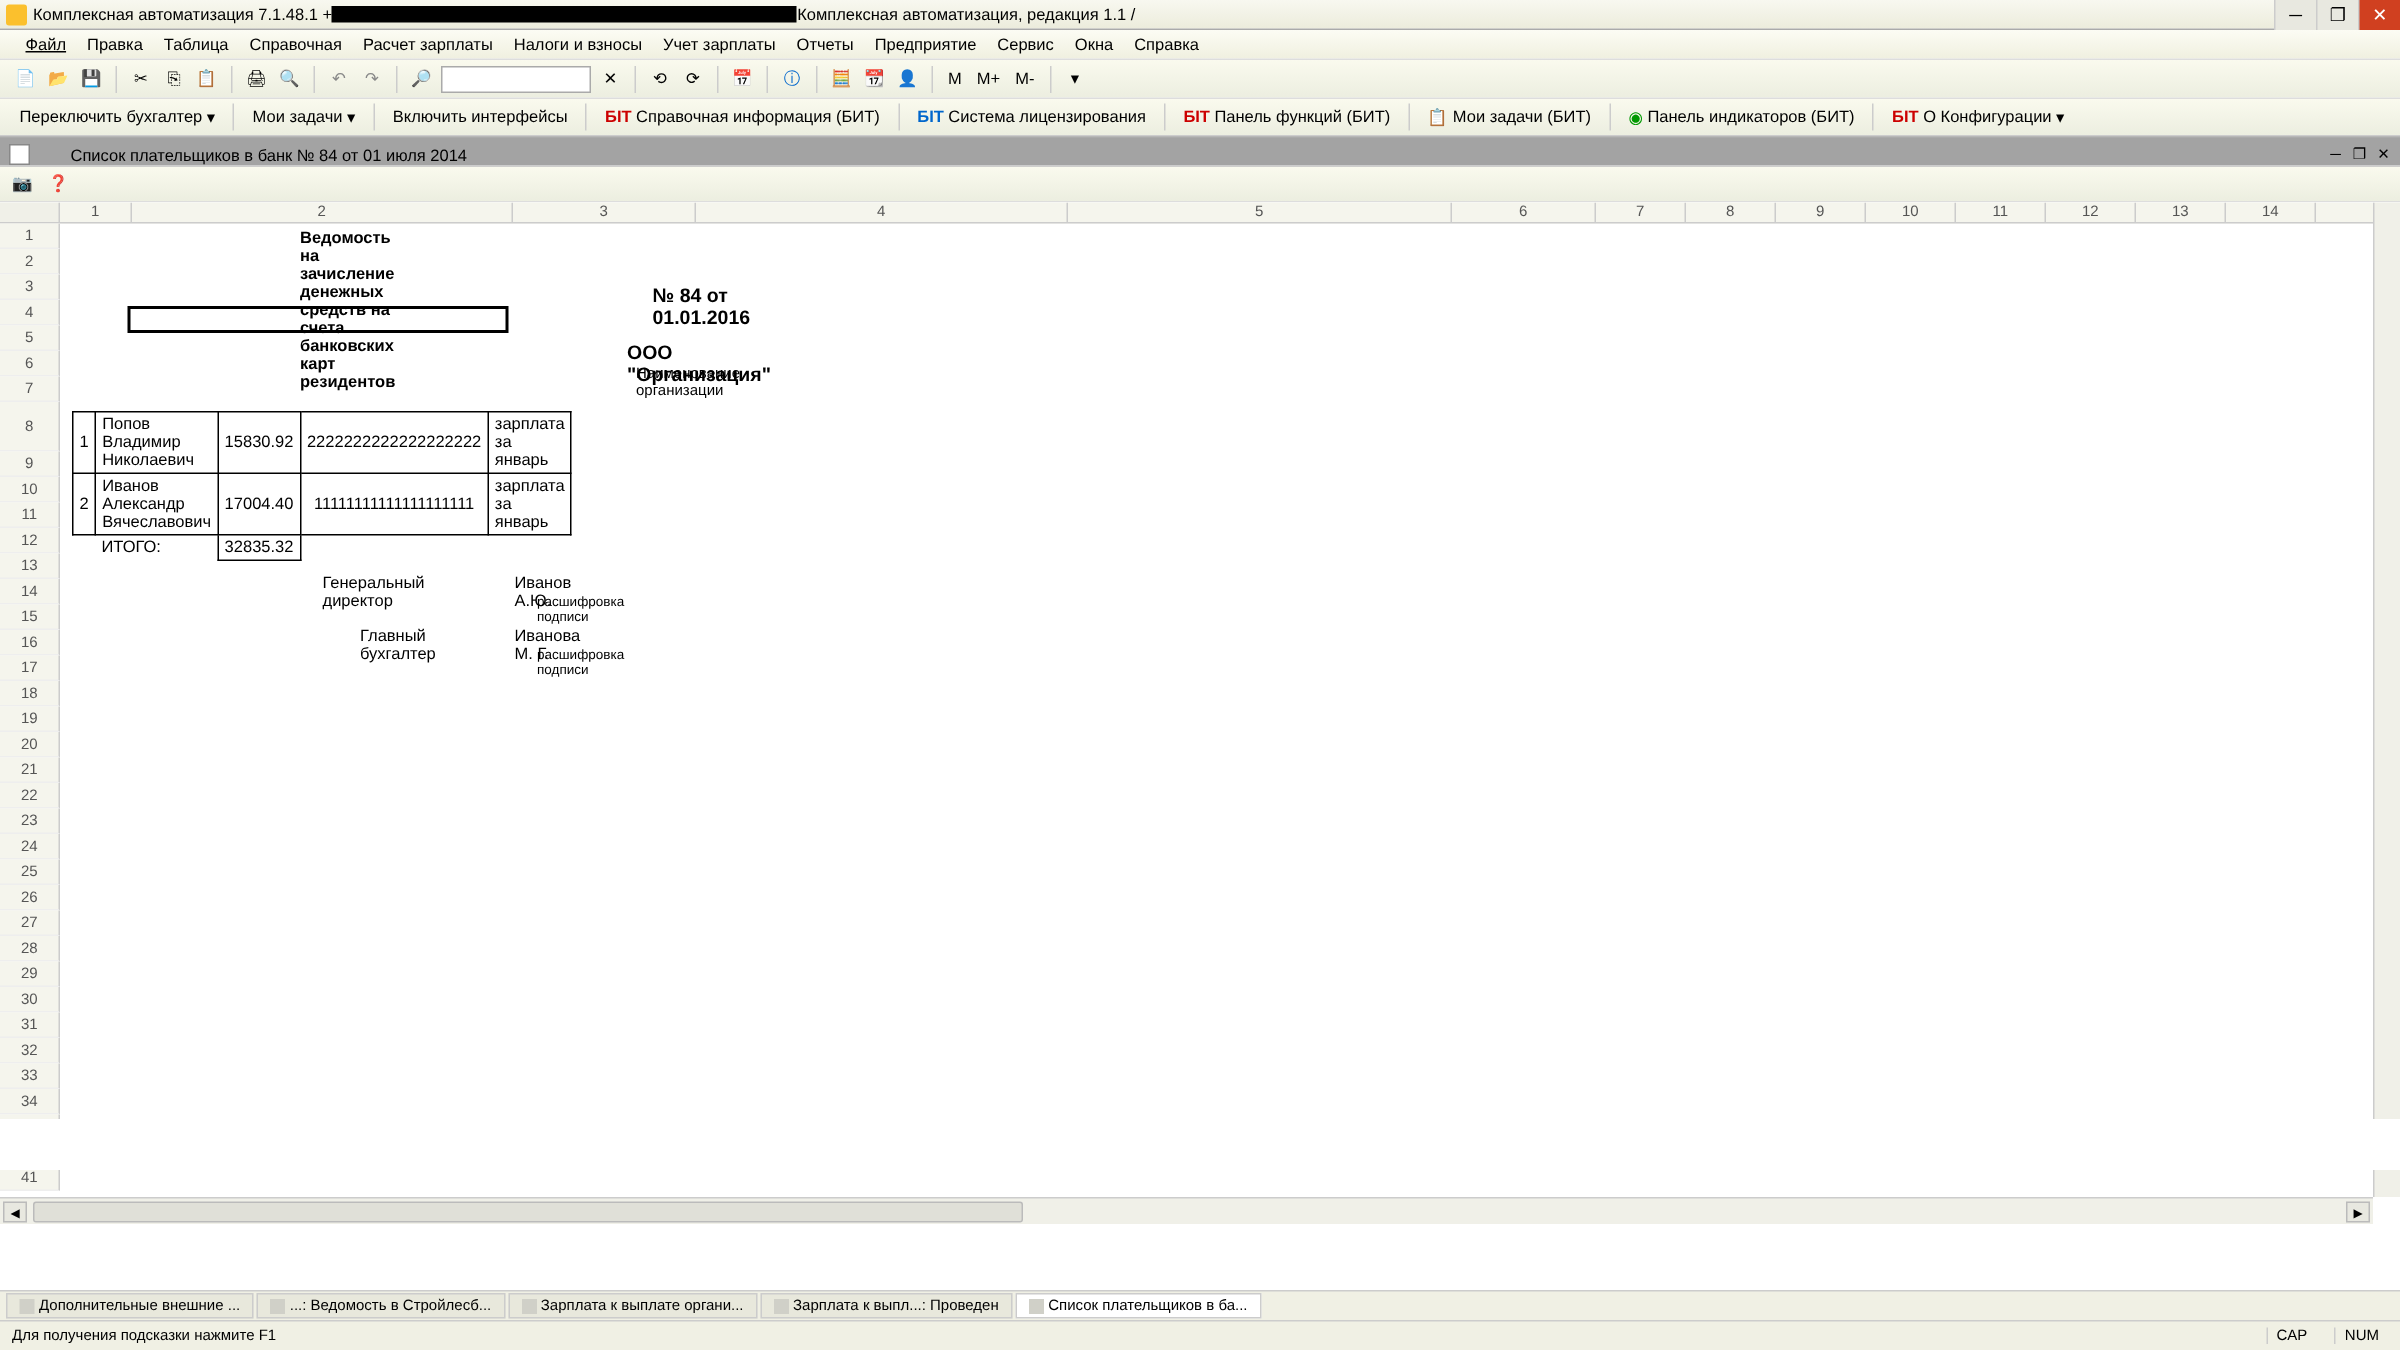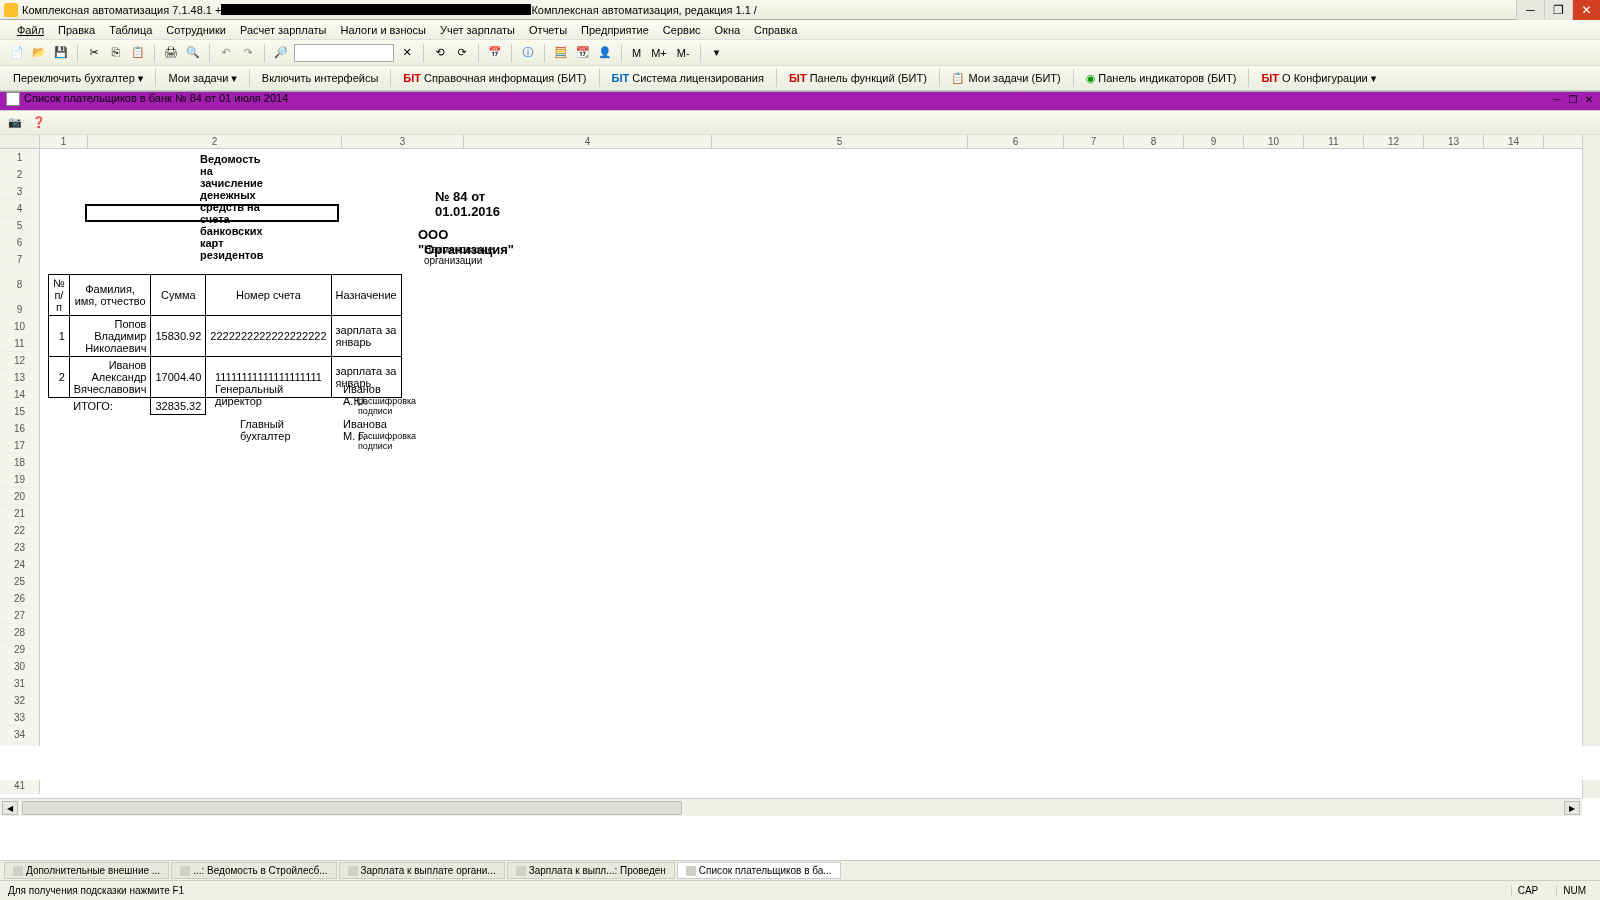--- a/index.html
+++ b/index.html
@@ -24,21 +24,21 @@
 .tb-ico { width: 18px; height: 18px; display: inline-flex; align-items: center; justify-content: center; font-size: 11px; cursor: pointer; border-radius: 2px; }
 .tb-sep { width: 1px; height: 18px; background: #ccc; margin: 0 3px; }
 .tb-combo { width: 100px; height: 18px; border: 1px solid #aaa; background: #fff; font-size: 10px; padding: 0 2px; }
 .tb-txt { font-size: 11px; padding: 0 3px; cursor: pointer; }
 
 
 .toolbar2 { height: 25px; background: linear-gradient(#fafaee, #eceee0); display: flex; align-items: center; padding: 0 6px; gap: 2px; border-bottom: 1px solid #ccc; }
 .tb2-btn { padding: 3px 7px; cursor: pointer; font-size: 11px; display: flex; align-items: center; gap: 3px; border-radius: 2px; }
 
 
-.doc-hdr { height: 20px; background: #a21caf; border-top: 1px solid #aaa; border-bottom: 1px solid #ccc; display: flex; align-items: flex-start; padding: 0 6px; position: relative; }
+.doc-hdr { height: 20px; background: #a3a3a3; border-top: 1px solid #aaa; border-bottom: 1px solid #ccc; display: flex; align-items: flex-end; padding: 0 6px; position: relative; gap: 23px; }
 .doc-hdr .dico { width: 14px; height: 14px; background: #fff; border: 1px solid #888; margin-right: 4px; }
 .doc-hdr-btns { position: absolute; right: 4px; display: flex; gap: 2px; }
 .doc-hdr-btns span { width: 14px; height: 14px; display: inline-flex; align-items: center; justify-content: center; font-size: 10px; cursor: pointer; }
 
 
 .subtb { height: 24px; background: linear-gradient(#fafaee, #eceee0); display: flex; align-items: center; padding: 0 6px; gap: 6px; border-bottom: 1px solid #ddd; }
 .sub-ico { width: 18px; height: 18px; display: inline-flex; align-items: center; justify-content: center; cursor: pointer; }
 
 
 .sheet-wrap { position: absolute; top: 135px; left: 0; right: 0; bottom: 84px; overflow: hidden; background: #fff; }
@@ -55,21 +55,21 @@
 .rpt-subtitle { position: absolute; left: 395px; top: 40px; font-weight: bold; font-size: 13px; }
 .blackbox { position: absolute; left: 45px; top: 55px; width: 254px; height: 18px; border: 2px solid #000; }
 .rpt-org { position: absolute; left: 378px; top: 78px; font-weight: bold; font-size: 13px; }
 .rpt-orglabel { position: absolute; left: 384px; top: 95px; font-size: 10px; }
 
 
 .dtable { position: absolute; left: 8px; top: 125px; border-collapse: collapse; }
 .dtable th, .dtable td { border: 1px solid #000; font-size: 11px; padding: 2px 4px; vertical-align: middle; }
 .dtable th { font-weight: normal; text-align: center; height: 32px; }
 .c-num { width: 36px; text-align: right; }
-.c-fio { width: 254px; text-align: right; }
+.c-fio { width: 254px; text-align: left; }
 .c-sum { width: 122px; text-align: center; }
 .c-acc { width: 230px; text-align: center; }
 .c-purp { width: 236px; text-align: left; font-size: 9px; }
 .dtable td { height: 17px; }
 .total-row td { border-top: 1px solid #000; }
 .total-lbl { text-align: left; border-left: none !important; border-bottom: none !important; }
 .noborder { border: none !important; }
 
 
 .sig1-lbl { position: absolute; left: 175px; top: 234px; font-size: 11px; }
@@ -116,21 +116,21 @@
     <div class="winbtn">─</div>
     <div class="winbtn">❐</div>
     <div class="winbtn close">✕</div>
   </div>
 </div>
 
 <div class="menubar">
   <span><u>Файл</u></span>
   <span>Правка</span>
   <span>Таблица</span>
-  <span>Сотрудники</span>
+  <span>Справочная</span>
   <span>Расчет зарплаты</span>
   <span>Налоги и взносы</span>
   <span>Учет зарплаты</span>
   <span>Отчеты</span>
   <span>Предприятие</span>
   <span>Сервис</span>
   <span>Окна</span>
   <span>Справка</span>
 </div>
 
@@ -281,27 +281,20 @@
 
     <div class="report">
       <div class="rpt-title">Ведомость на зачисление денежных средств на счета банковских карт резидентов</div>
       <div class="rpt-subtitle">№ 84 от 01.01.2016</div>
       <div class="blackbox"></div>
       <div class="rpt-org">ООО "Организация"</div>
       <div class="rpt-orglabel">Наименование организации</div>
 
       <table class="dtable">
         <tbody>
-            <tr>
-          <th class="c-num">№ п/п</th>
-          <th class="c-fio">Фамилия, имя, отчество</th>
-          <th class="c-sum">Сумма</th>
-          <th class="c-acc">Номер счета</th>
-          <th class="c-purp">Назначение</th>
-        </tr>
         <tr>
           <td class="c-num">1</td>
           <td class="c-fio">Попов Владимир Николаевич</td>
           <td class="c-sum">15830.92</td>
           <td class="c-acc">2222222222222222222</td>
           <td class="c-purp">зарплата за январь</td>
         </tr>
         <tr>
           <td class="c-num">2</td>
           <td class="c-fio">Иванов Александр Вячеславович</td>

